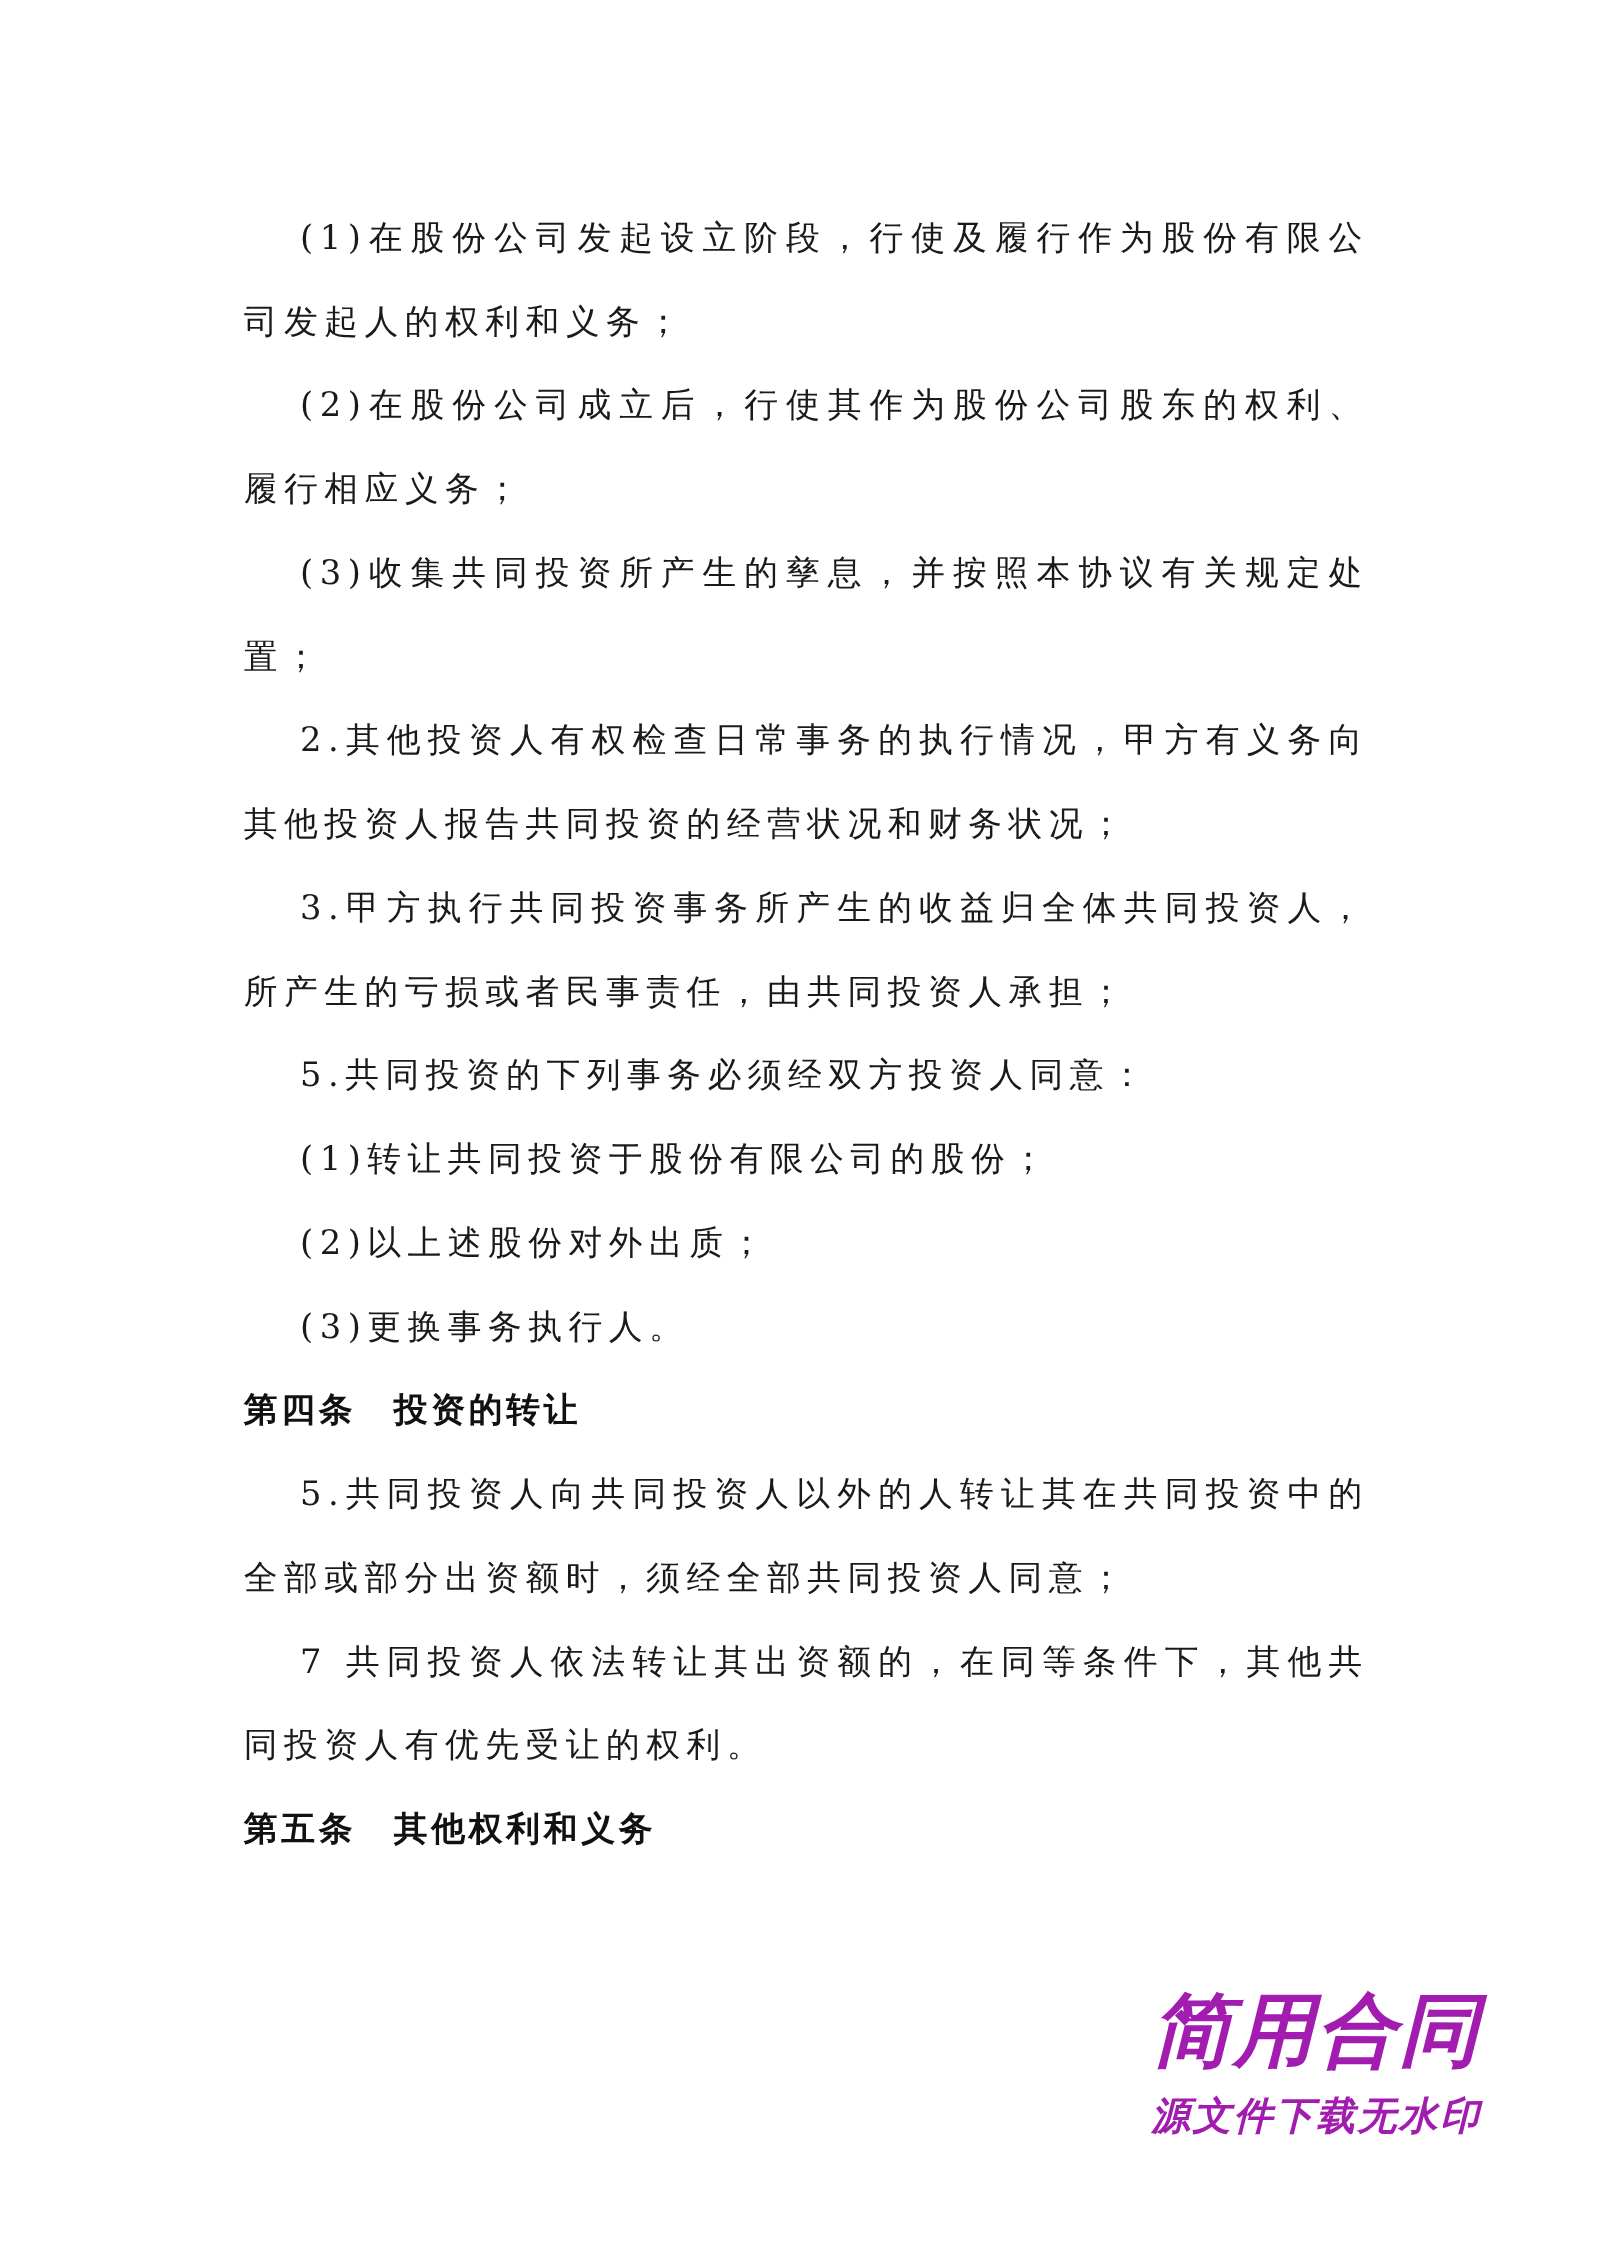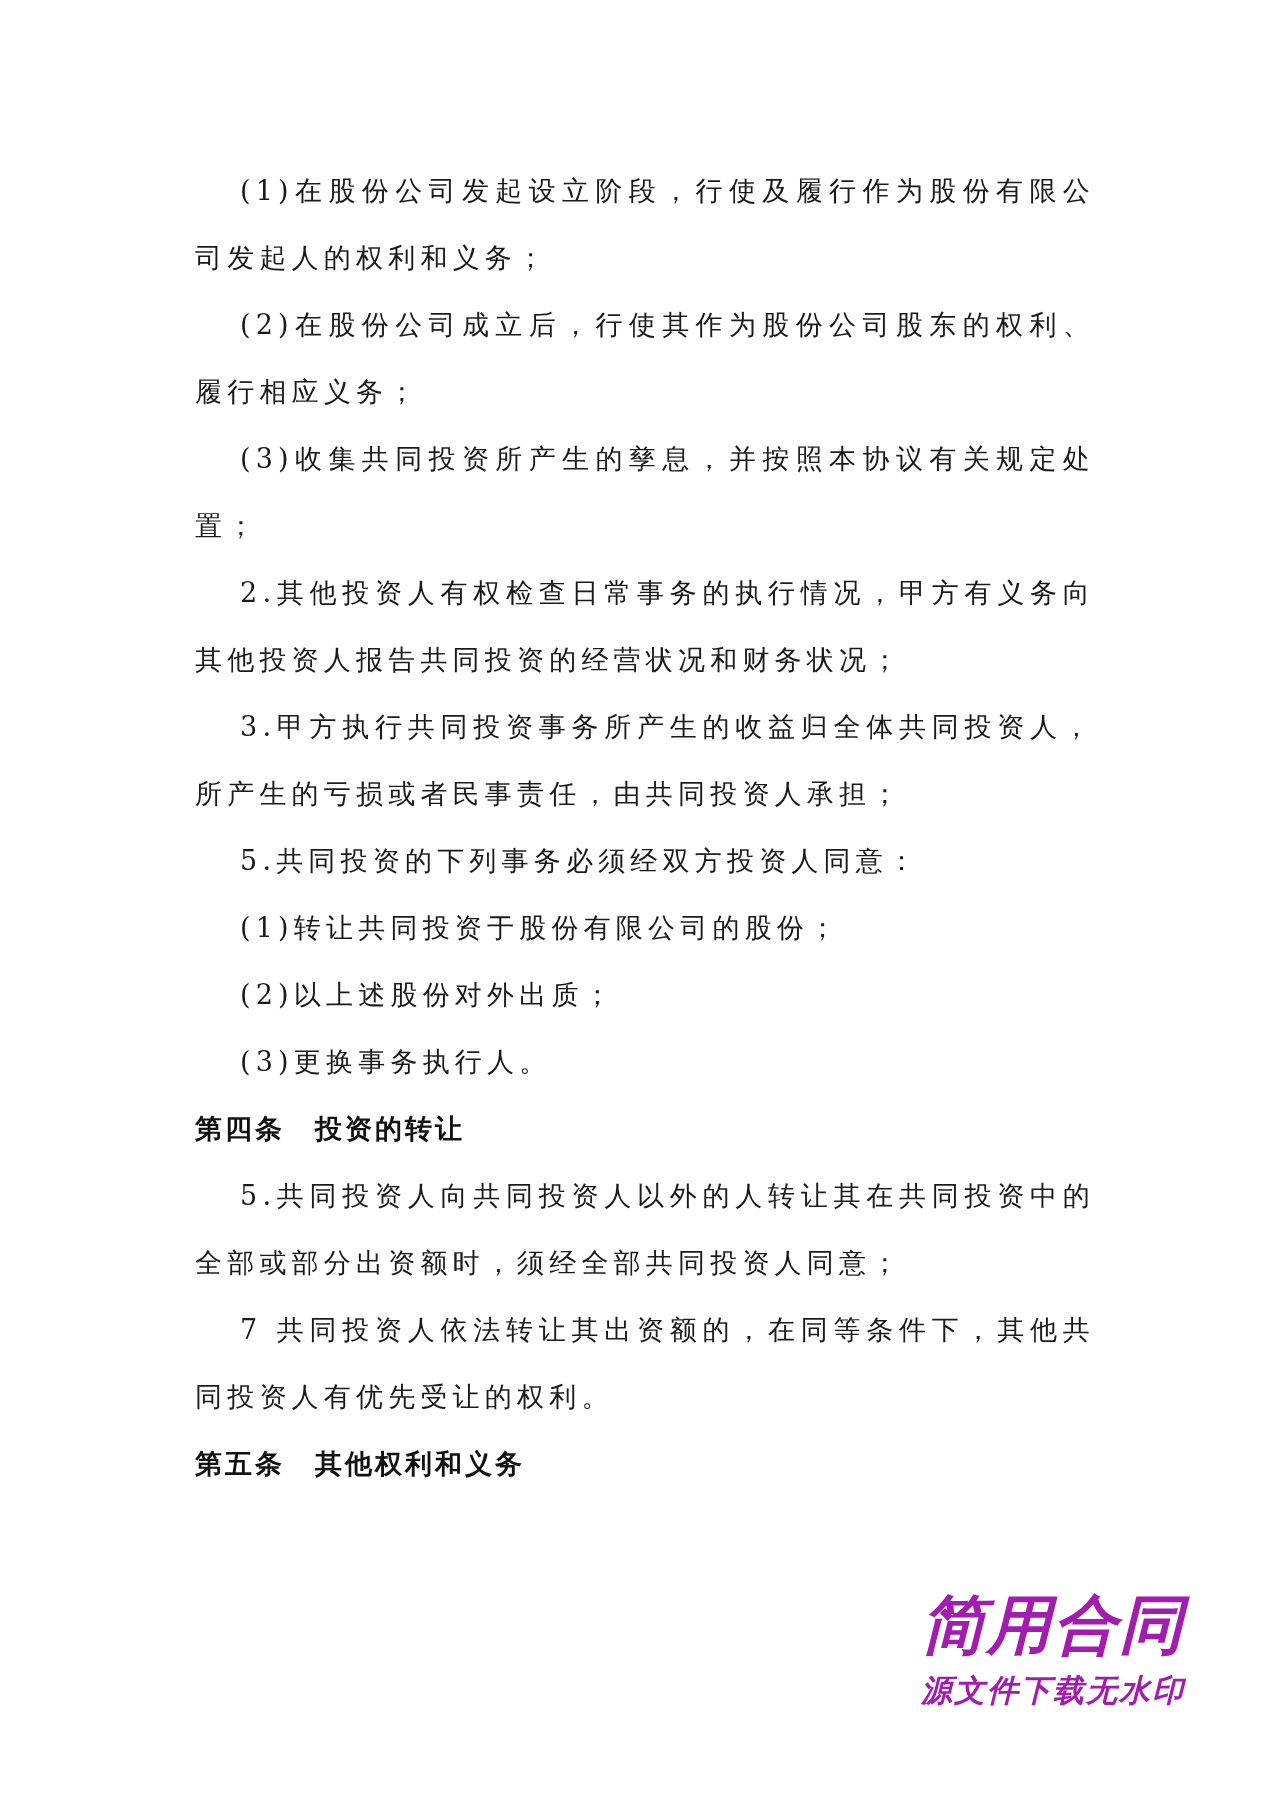--- a/index.html
+++ b/index.html
@@ -24,21 +24,21 @@
   }
   .heading .gap { display: inline-block; width: 30px; }
   .watermark {
     position: absolute; left: 885px; top: 1585px; width: 300px;
     color: #a21caf; font-family: "DejaVu Sans", "Liberation Sans", sans-serif;
     font-weight: bold; font-style: italic; text-align: left;
     user-select: none;
     margin-left: 36px;
   }
   .wm-title { font-size: 64px; line-height: 80px; letter-spacing: 2px; }
-  .wm-sub { font-size: 31px; line-height: 44px; letter-spacing: 2px; margin-top: 6px; font-family: Liberation Mono, monospace; }
+  .wm-sub { font-size: 31px; line-height: 44px; letter-spacing: 2px; margin-top: 6px; }
 </style>
 </head>
 <body>
 
 <div class="page">
   <div class="content">
     <p class="para indent">(1)在股份公司发起设立阶段，行使及履行作为股份有限公司发起人的权利和义务；</p>
     <p class="para indent">(2)在股份公司成立后，行使其作为股份公司股东的权利、履行相应义务；</p>
     <p class="para indent">(3)收集共同投资所产生的孳息，并按照本协议有关规定处置；</p>
     <p class="para indent">2.其他投资人有权检查日常事务的执行情况，甲方有义务向其他投资人报告共同投资的经营状况和财务状况；</p>

